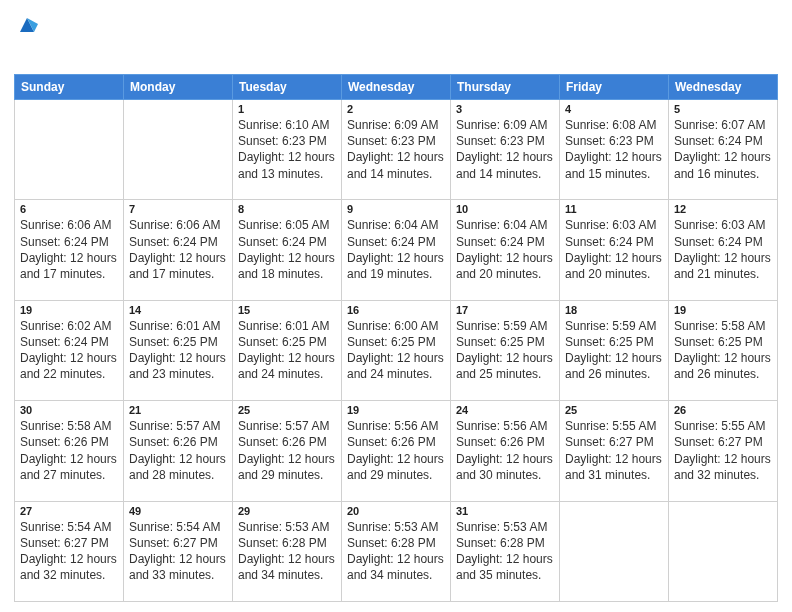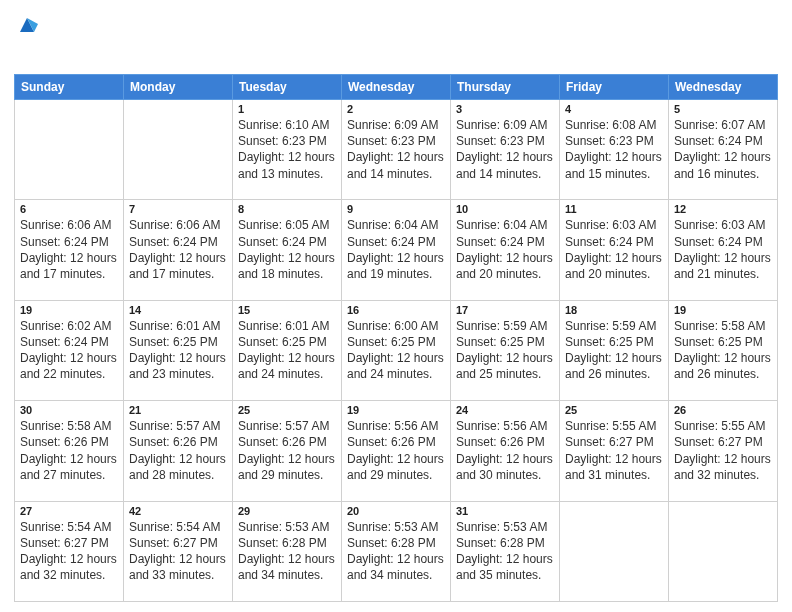--- a/index.html
+++ b/index.html
@@ -250,21 +250,21 @@
             <span class="day-num">26</span>
             <div class="day-info">Sunrise: 5:55 AM<br>Sunset: 6:27 PM<br>Daylight: 12 hours and 32 minutes.</div>
           </td>
         </tr>
         <tr>
           <td>
             <span class="day-num">27</span>
             <div class="day-info">Sunrise: 5:54 AM<br>Sunset: 6:27 PM<br>Daylight: 12 hours and 32 minutes.</div>
           </td>
           <td>
-            <span class="day-num">42</span>
+            <span class="day-num">49</span>
             <div class="day-info">Sunrise: 5:54 AM<br>Sunset: 6:27 PM<br>Daylight: 12 hours and 33 minutes.</div>
           </td>
           <td>
             <span class="day-num">29</span>
             <div class="day-info">Sunrise: 5:53 AM<br>Sunset: 6:28 PM<br>Daylight: 12 hours and 34 minutes.</div>
           </td>
           <td>
             <span class="day-num">20</span>
             <div class="day-info">Sunrise: 5:53 AM<br>Sunset: 6:28 PM<br>Daylight: 12 hours and 34 minutes.</div>
           </td>

